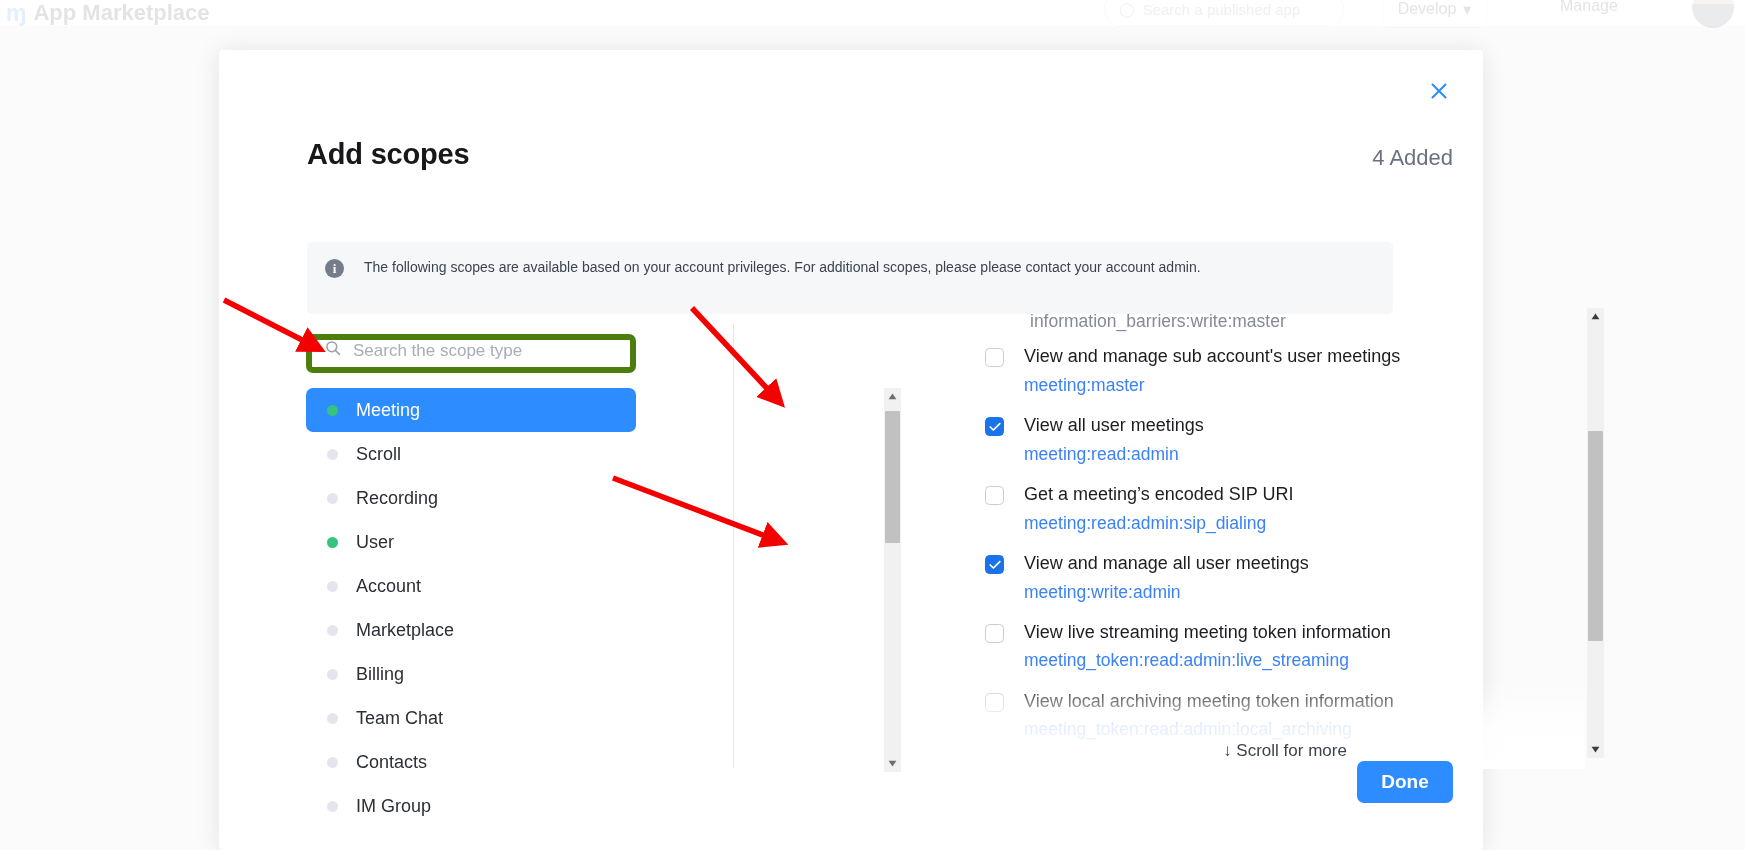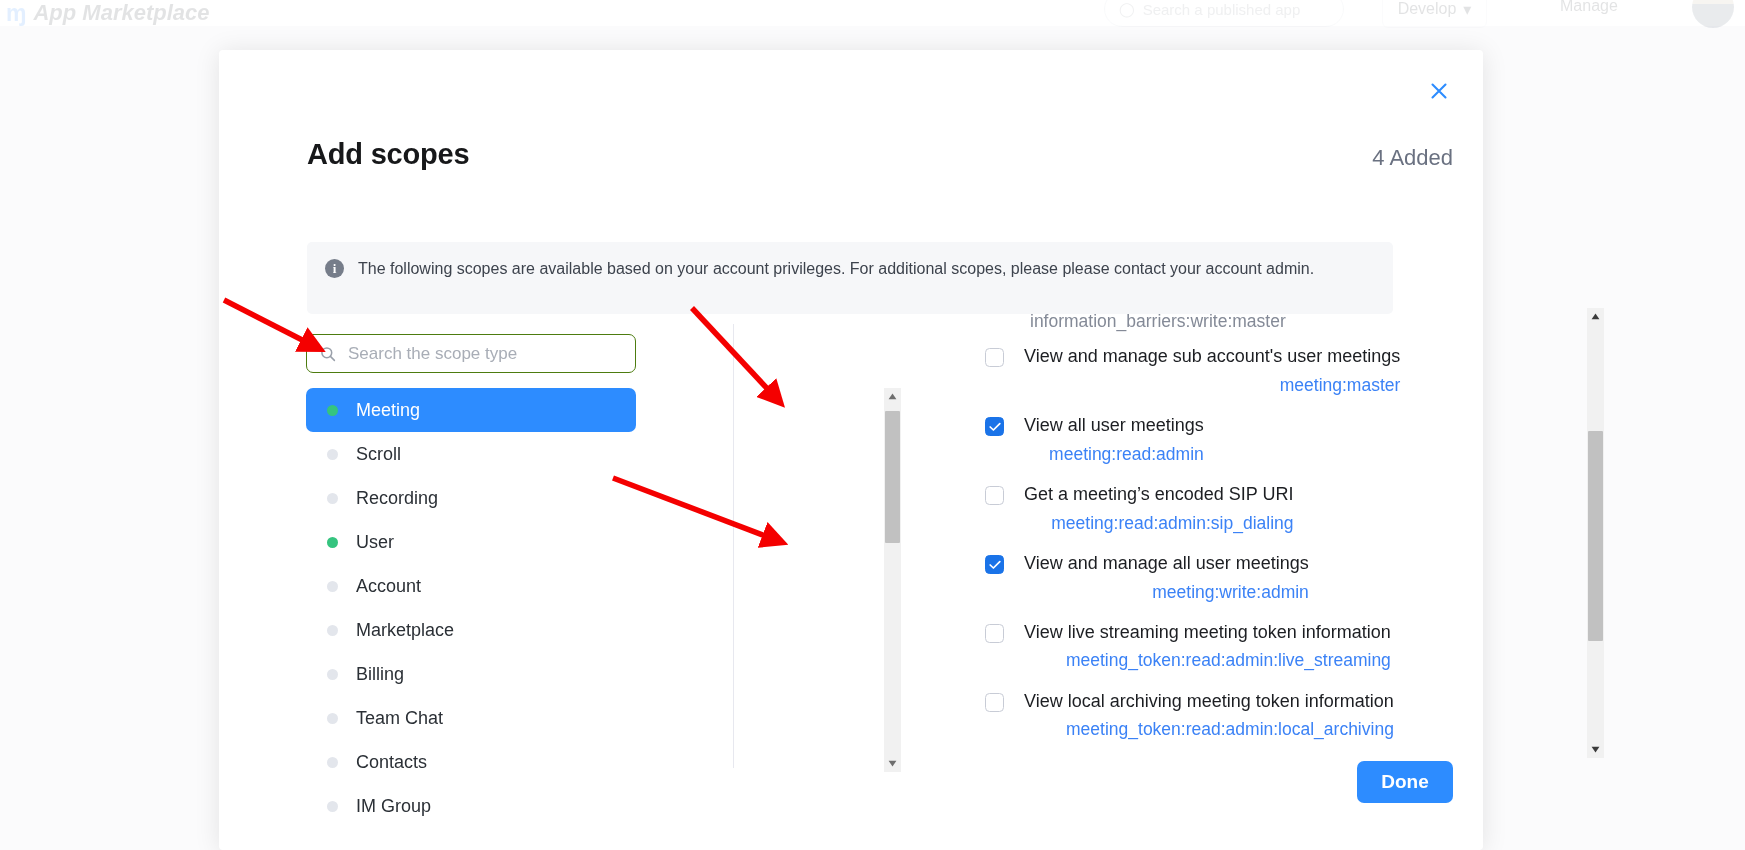--- a/index.html
+++ b/index.html
@@ -24,21 +24,21 @@
   #bg-body {
     position: absolute; left: 0; top: 26px; width: 1745px; height: 824px;
     background: #f7f8fa;
     opacity: 0.55;
   }
   .bg-logo-mark {
     margin-left: 6px; font-size: 23px; font-weight: 700; color: #2d8cff;
     letter-spacing: -1px;
   }
   .bg-brand {
-    margin-left: 8px; font-size: 22px; font-weight: 600; color: #2b3036; font-style: italic;
+    margin-left: 8px; font-size: 22px; font-weight: 600; color: #2b3036;
   }
   .bg-search {
     position: absolute; left: 1104px; top: -9px;
     width: 240px; height: 36px;
     border: 1px solid #cfd4dc; border-radius: 18px;
     display: flex; align-items: center; padding-left: 14px;
     color: #8b8f97; font-size: 15px; background: #fff;
   }
   .bg-search .mag { margin-right: 8px; font-size: 14px; }
   .bg-develop {
@@ -91,38 +91,38 @@
     display: flex; padding: 15px 18px 15px 18px;
   }
   #info-icon {
     flex: 0 0 auto; width: 19px; height: 19px; border-radius: 50%;
     background: #767d8a; color: #fff; font-size: 13px; font-weight: 700;
     display: flex; align-items: center; justify-content: center;
     font-family: "Liberation Serif", serif;
     margin-top: 2px; margin-right: 14px;
   }
   #info-text {
-    font-size: 16px; color: #3d434d; line-height: 1.52; max-width: 1010px;
+    font-size: 14px; color: #3d434d; line-height: 1.52; max-width: 1010px; margin-left: 6px;
   }
 
   
   #panes {
     position: absolute; left: 0; top: 274px; width: 1264px; height: 450px;
   }
   #divider {
     position: absolute; left: 514px; top: 0; width: 1px; height: 444px;
     background: #e7e8ef;
   }
 
   
   #search-box {
     position: absolute; left: 87px; top: 10px;
     width: 330px; height: 39px;
-    border: 1px solid #4d7c0f; border-radius: 7px;
-    display: flex; align-items: center; padding-left: 13px;
+    border: 6px solid #4d7c0f; border-radius: 7px;
+    display: flex; align-items: flex-start; padding-left: 13px;
     background: #fff;
   }
   #search-box .mag-icon { margin-right: 10px; display:flex; }
   #search-input {
     border: none; outline: none; background: transparent;
     font-family: "Liberation Sans", sans-serif;
     font-size: 17px; color: #2b3036; width: 270px;
   }
   #search-input::placeholder { color: #a8adb6; }
 
@@ -161,21 +161,20 @@
     position: absolute; left: 766px; top: -16px;
     width: 600px; height: 448px; overflow: hidden;
   }
   .partial-code {
     font-size: 17.5px; color: #848a97; padding-left: 45px; line-height: 1.5;
     margin-bottom: 10px;
   }
   .scope-row {
     display: flex; align-items: flex-start;
     margin-bottom: 15px;
-    text-align: right;
   }
   .cbox {
     flex: 0 0 auto; width: 19px; height: 19px; border-radius: 4.5px;
     border: 1.5px solid #c8ccd6; background: #fff;
     margin-right: 20px; margin-top: 4px; cursor: pointer;
     display: flex; align-items: center; justify-content: center;
   }
   .cbox.checked { background: #1a73e8; border-color: #1a73e8; }
   .scope-texts { display: flex; flex-direction: column; }
   .scope-name { font-size: 18px; color: #1c1e22; line-height: 1.42; }
@@ -369,20 +368,23 @@
           <div class="scope-row">
             <span class="cbox"></span>
             <span class="scope-texts">
               <span class="scope-name">View local archiving meeting token information</span>
               <span class="scope-code">meeting_token:read:admin:local_archiving</span>
             </span>
           </div>
         </div>
     </div>
 
+    <div id="scroll-more">
+      <span>↓ Scroll for more</span>
+    </div>
 
     <div id="right-sb">
       <div class="sb-arrow">
         <svg width="9" height="7" viewBox="0 0 9 7">
             <path d="M4.5 0.6 L8.4 6.2 L0.6 6.2 Z" fill="#3a3a3a"></path>
           </svg>
       </div>
       <div class="sb-track">
         <div class="sb-thumb" style="top:106px;height:210px;"></div>
       </div>

